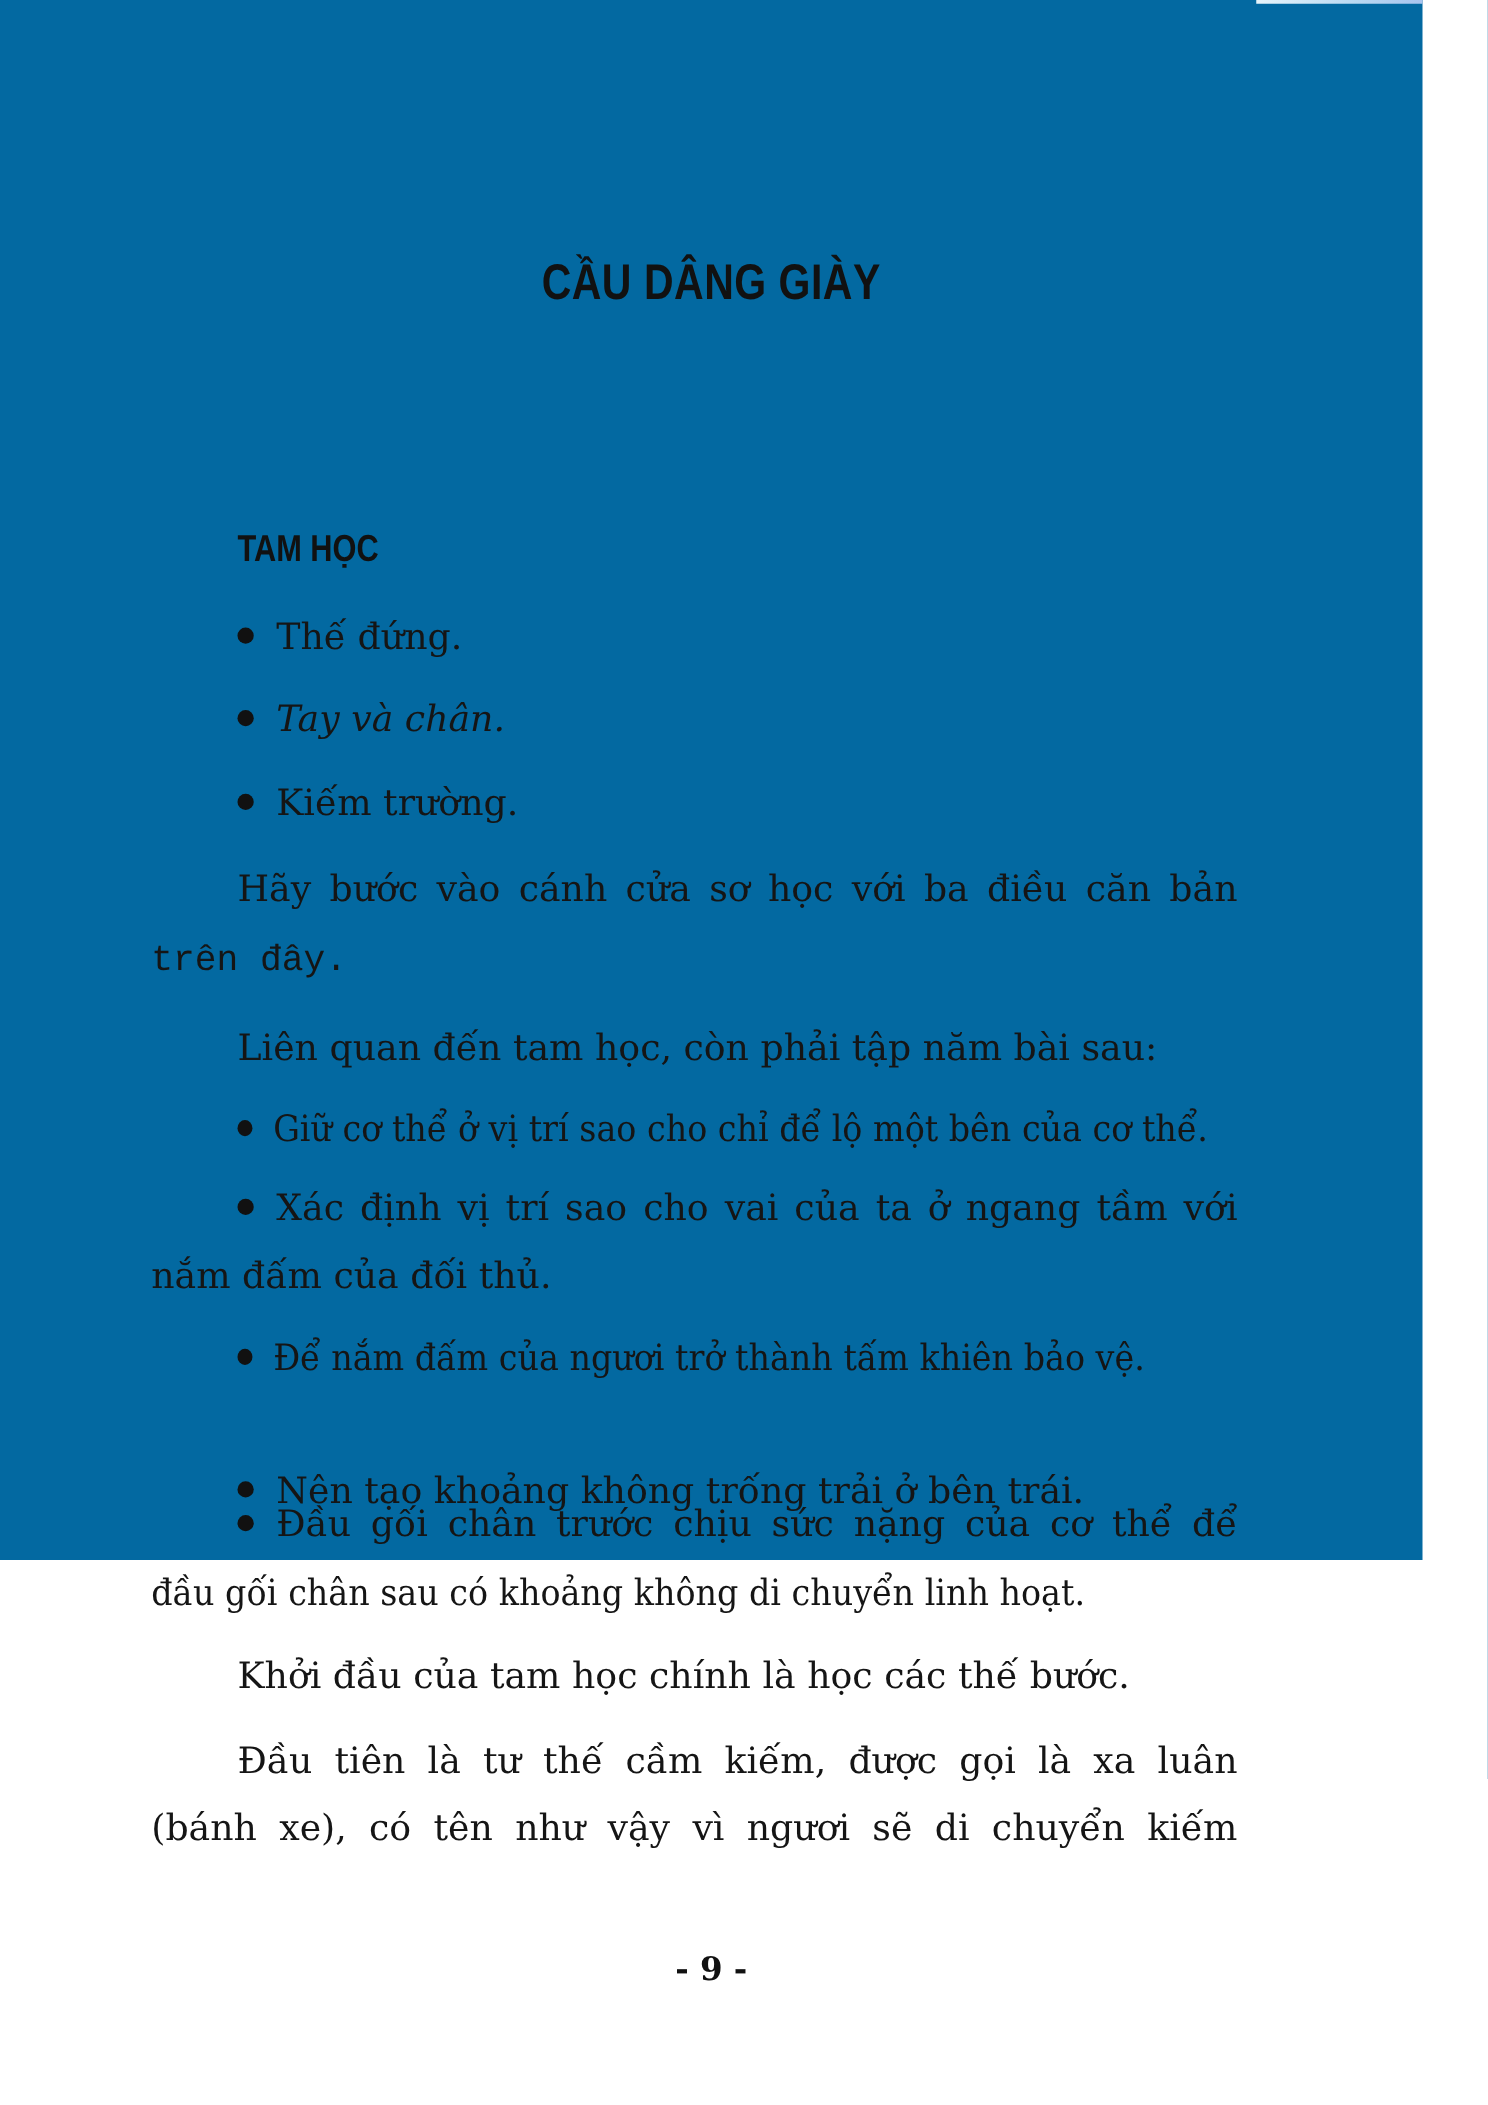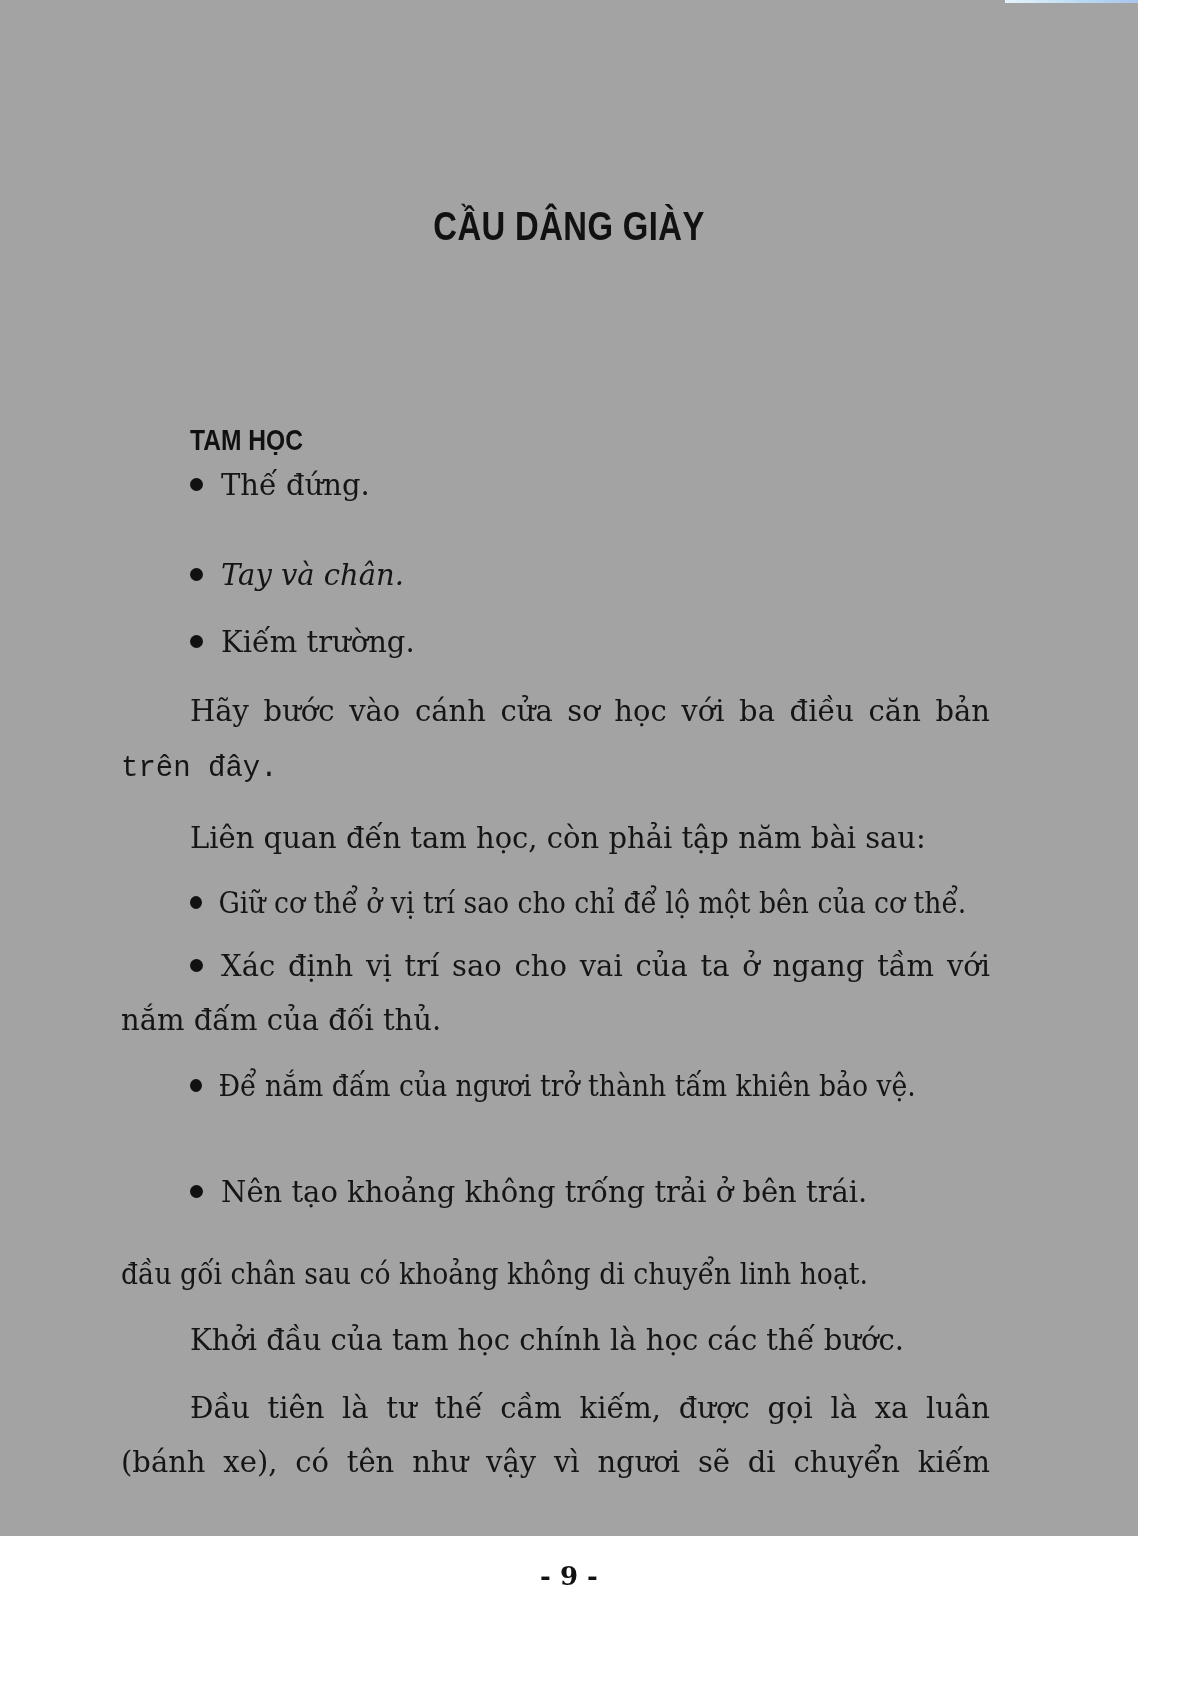--- a/index.html
+++ b/index.html
@@ -8,22 +8,22 @@
       width: 1190px;
       height: 1684px;
       background: #ffffff;
       overflow: hidden;
     }
     .page {
       position: absolute;
       left: 0;
       top: 0;
       width: 1138px;
-      height: 1536px;
-      background: #a3a3a3;
+      height: 1248px;
+      background: #0369a1;
       color: #141414;
       font-family: "DejaVu Serif", "Liberation Serif", serif;
     }
     .scan-smear {
       position: absolute;
       left: 1005px;
       top: 0;
       width: 133px;
       height: 3px;
       background: linear-gradient(90deg, #e6f4fb, #b9d9f2 60%, #a9c4ee);
@@ -93,21 +93,21 @@
 </head>
 <body>
 
 <div class="page">
   <div class="scan-smear"></div>
 
   <div class="chapter-title">CẦU DÂNG GIÀY</div>
 
   <div class="section-heading">TAM HỌC</div>
 
-  <div class="line" style="left:190px; top:467px;">
+  <div class="line" style="left:190px; top:491px;">
     <span class="bullet-dot"></span><span>Thế đứng.</span>
   </div>
   <div class="line" style="left:190px; top:557px;font-style:italic;">
     <span class="bullet-dot"></span><span>Tay và chân.</span>
   </div>
   <div class="line" style="left:190px; top:624px;">
     <span class="bullet-dot"></span><span>Kiếm trường.</span>
   </div>
 
   <div class="line justify" style="left:190px; top:693px; width:800px;">Hãy bước vào cánh cửa sơ học với ba điều căn bản</div>
@@ -122,20 +122,23 @@
   <div class="line justify" style="left:190px; top:948px; width:800px;">
     <span class="bullet-dot"></span><span>Xác định vị trí sao cho vai của ta ở ngang tầm với</span>
   </div>
 
   <div class="line condensed" style="left:190px; top:1068px;">
     <span class="bullet-dot"></span><span>Để nắm đấm của ngươi trở thành tấm khiên bảo vệ.</span>
   </div>
   <div class="line" style="left:190px; top:1174px;">
     <span class="bullet-dot"></span><span>Nên tạo khoảng không trống trải ở bên trái.</span>
   </div>
+  <div class="line justify" style="left:190px; top:1201px; width:800px;">
+    <span class="bullet-dot"></span><span>Đầu gối chân trước chịu sức nặng của cơ thể để</span>
+  </div>
   <div class="line condensed" style="left:121px; top:1256px;">đầu gối chân sau có khoảng không di chuyển linh hoạt.</div>
 
   <div class="line" style="left:190px; top:1322px;">Khởi đầu của tam học chính là học các thế bước.</div>
 
   <div class="line justify" style="left:190px; top:1390px; width:800px;">Đầu tiên là tư thế cầm kiếm, được gọi là xa luân</div>
   <div class="line justify" style="left:121px; top:1444px; width:869px;">(bánh xe), có tên như vậy vì ngươi sẽ di chuyển kiếm</div>
 
   <div class="page-number">- 9 -</div>
 </div>
 

